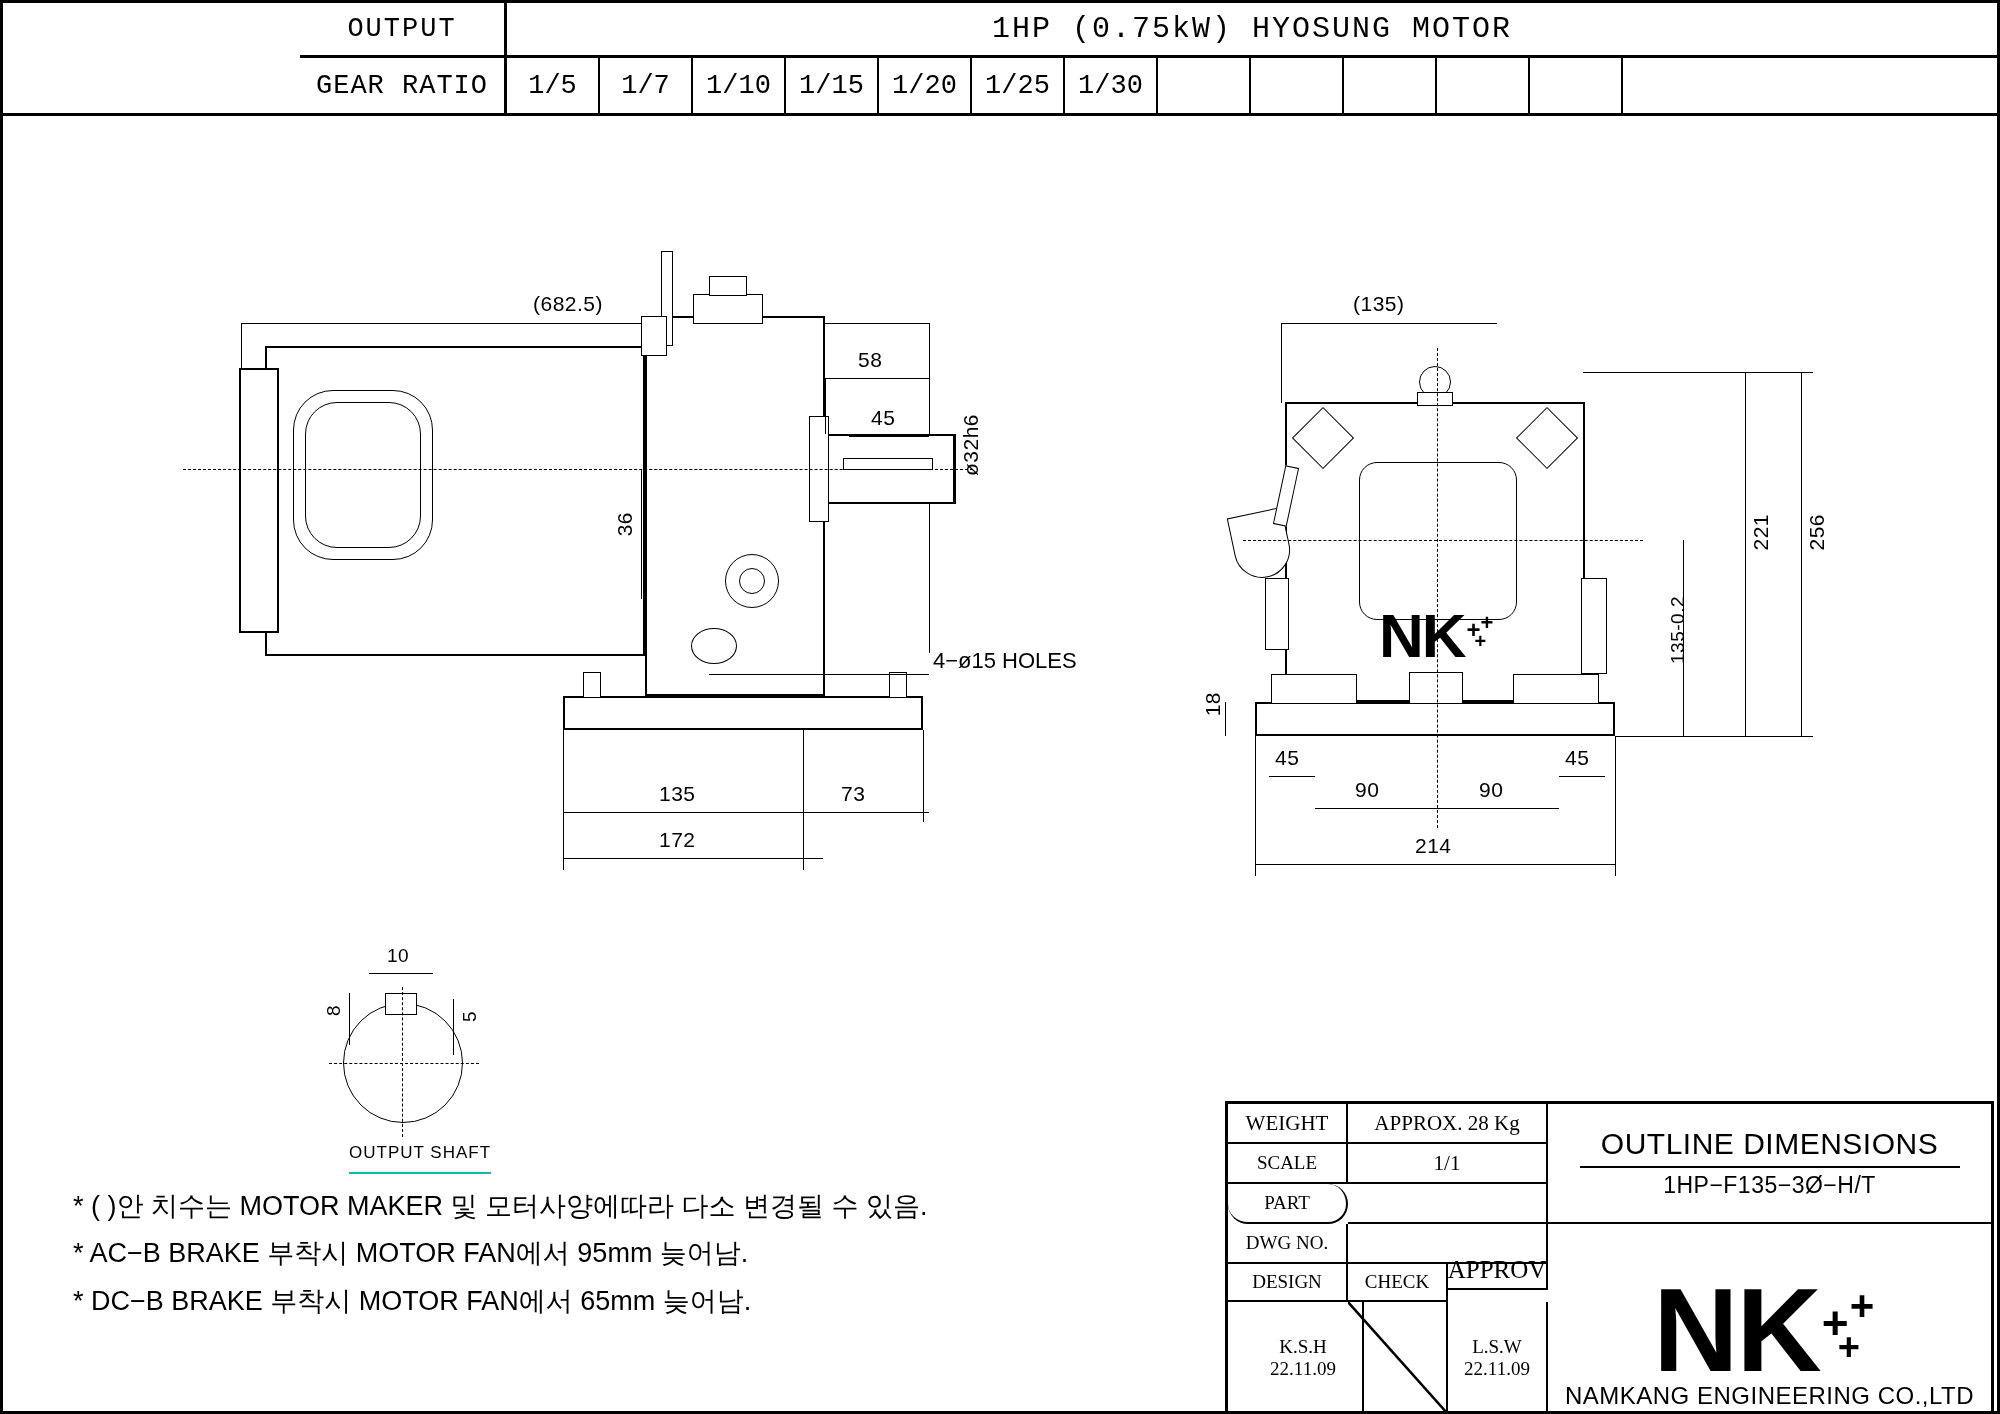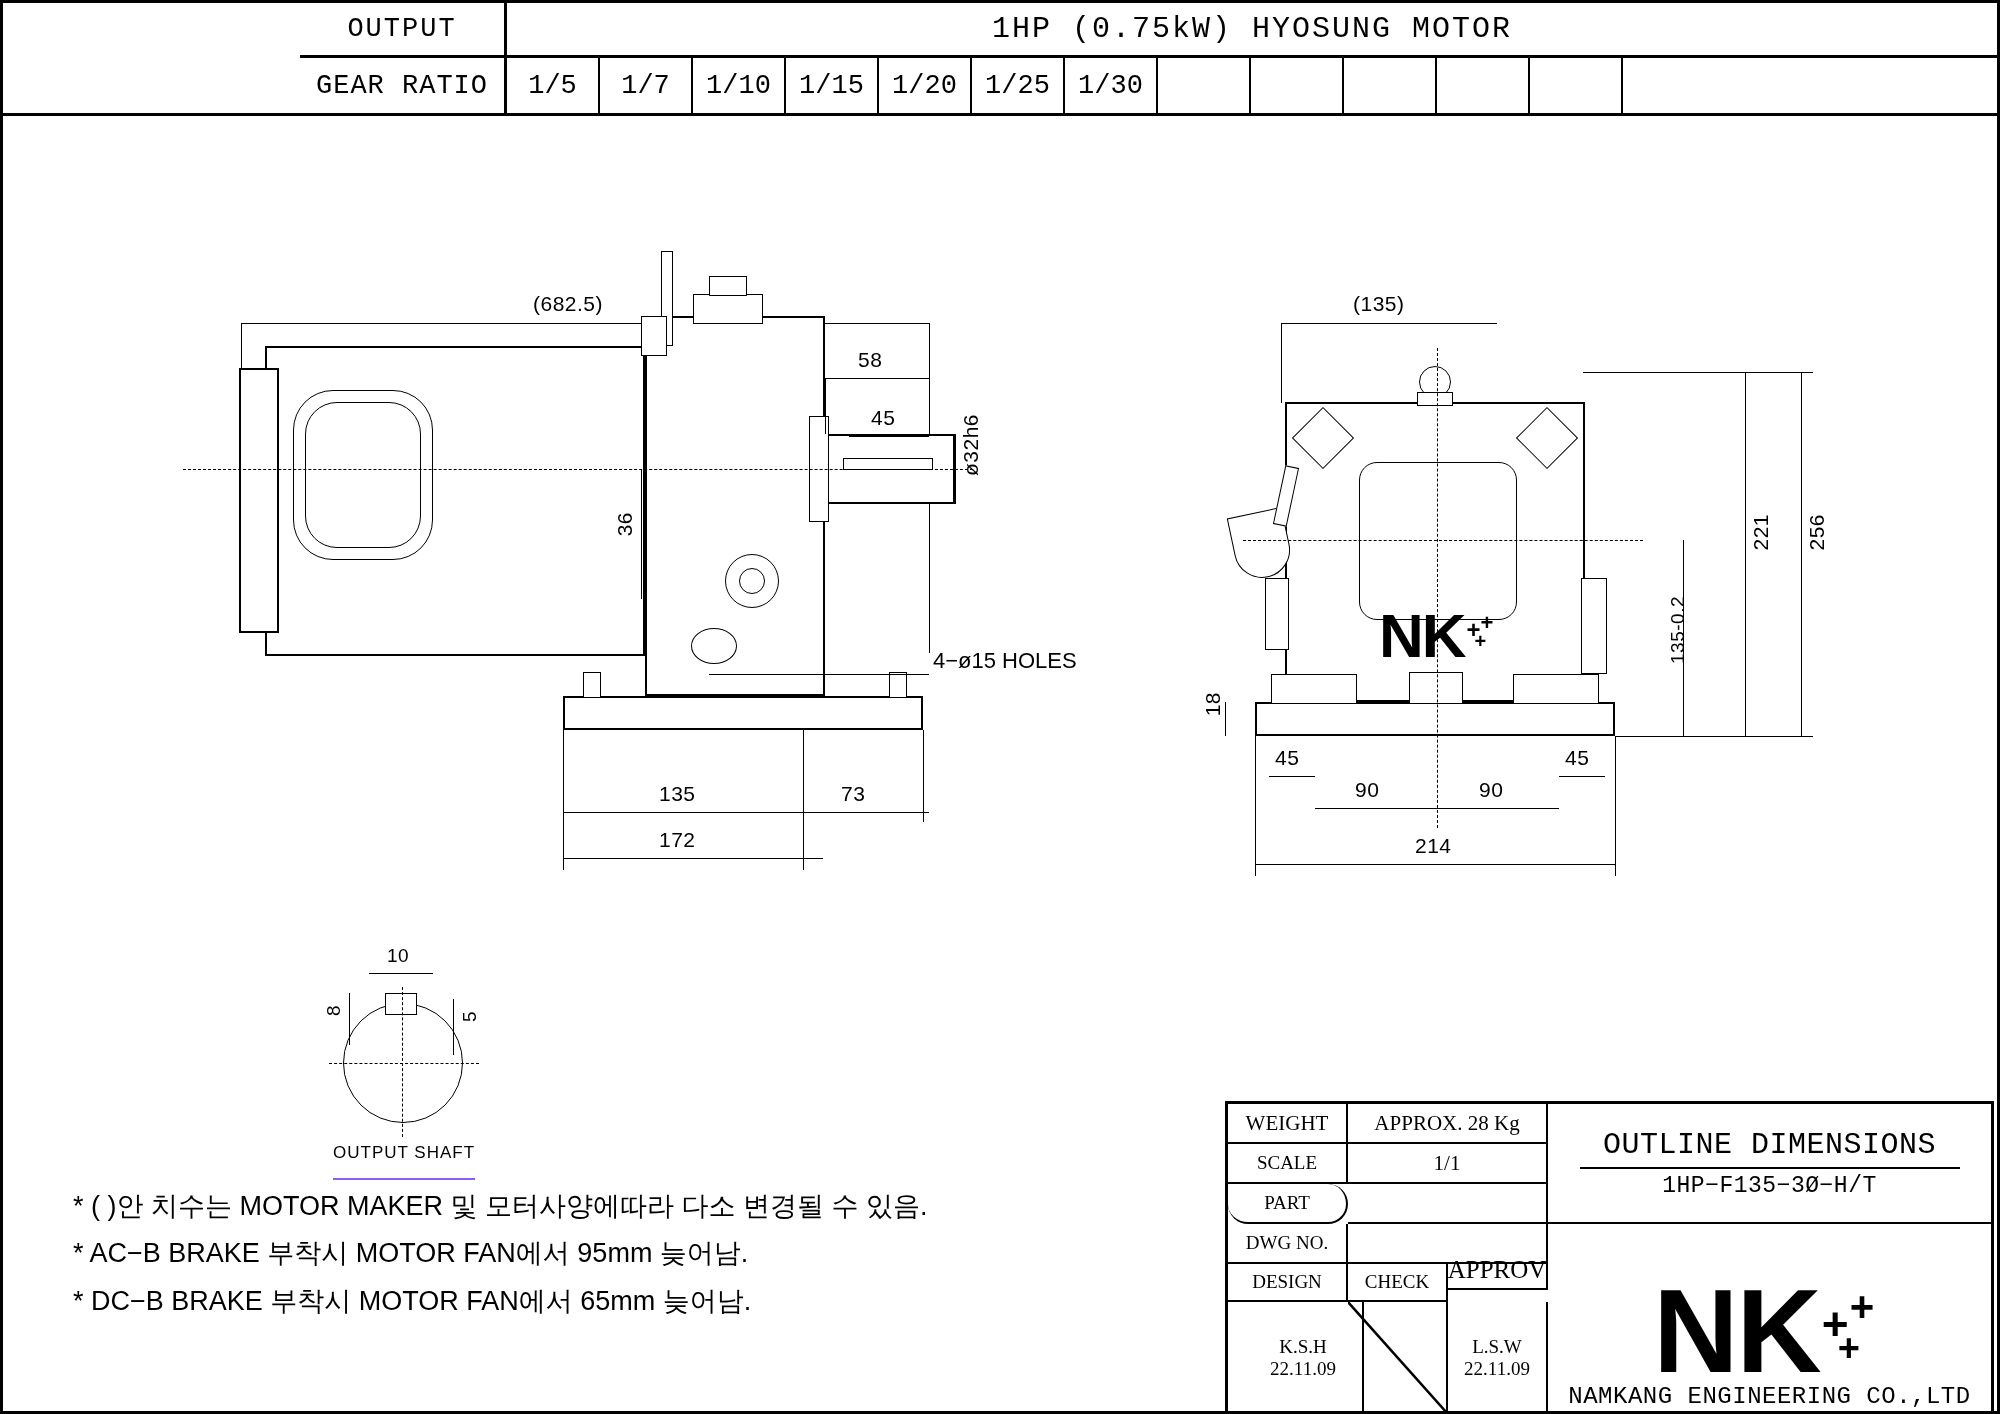--- a/index.html
+++ b/index.html
@@ -1,19 +1,19 @@
 <!DOCTYPE html>
 <html><head>
 <meta charset="utf-8">
 <style>
   html,body{margin:0;padding:0;background:#fff;}
   body{width:2000px;height:1414px;font-family:"Liberation Sans",sans-serif;color:#000;}
   #sheet{position:relative;width:2000px;height:1414px;box-sizing:border-box;border:3px solid #000;}
   .abs{position:absolute;}
-  .serif{font-family:Liberation Mono, monospace;}
+  .serif{font-family:Liberation Sans, sans-serif;}
 
   
   #topblock{position:absolute;left:0;top:0;width:1994px;height:113px;border-bottom:3px solid #000;box-sizing:border-box;}
   #modelcell{position:absolute;left:0;top:0;width:297px;height:110px;border-right:3px solid #000;box-sizing:border-box;display:flex;align-items:center;justify-content:center;}
   #modelcell span{font-family:"Liberation Mono",monospace;font-size:34px;letter-spacing:1px;}
   #outputlabel{position:absolute;left:297px;top:0;width:207px;height:55px;border-right:3px solid #000;border-bottom:3px solid #000;box-sizing:border-box;display:flex;align-items:center;justify-content:center;}
   #outputlabel span{font-family:"Liberation Mono",monospace;font-size:27px;letter-spacing:2px;}
   #outputval{position:absolute;left:504px;top:0;width:1490px;height:55px;border-bottom:3px solid #000;box-sizing:border-box;display:flex;align-items:center;justify-content:center;}
   #outputval span{font-family:"Liberation Mono",monospace;font-size:30px;letter-spacing:2px;}
   #gearlabel{position:absolute;left:297px;top:55px;width:207px;height:55px;border-right:3px solid #000;box-sizing:border-box;display:flex;align-items:center;justify-content:center;}
@@ -149,21 +149,21 @@
     <div class="shthin" style="left:20px;top:50px;width:120px;height:120px;border-radius:50%;"></div>
     <div class="shthin" style="left:62px;top:40px;width:32px;height:22px;"></div>
     <div class="hline" style="left:46px;top:20px;width:64px;"></div>
     <div class="abs dim dimS" style="left:64px;top:-8px;">10</div>
     <div class="vline" style="left:26px;top:40px;height:52px;"></div>
     <div class="abs dim dimS vert" style="left:0px;top:52px;">8</div>
     <div class="vline" style="left:130px;top:46px;height:56px;"></div>
     <div class="abs dim dimS vert" style="left:136px;top:58px;">5</div>
     <div class="center" style="left:6px;top:110px;width:150px;"></div>
     <div class="centerV" style="left:79px;top:34px;height:150px;"></div>
-    <div class="abs" style="left:10px;top:190px;border-bottom:2px solid #8b5cf6;padding-bottom:15px;">
+    <div class="abs" style="left:26px;top:190px;border-bottom:2px solid #14b8a6;padding-bottom:9px;">
       <span class="dim dimS" style="font-size:17px;letter-spacing:1px;">OUTPUT SHAFT</span>
     </div>
   </div>
 
   <div class="abs" style="left:1180px;top:113px;width:820px;height:800px;">
 
     <div class="hline" style="left:98px;top:207px;width:216px;"></div>
     <div class="ext" style="left:98px;top:207px;height:80px;"></div>
     <div class="abs dim" style="left:170px;top:176px;">(135)</div>
 

